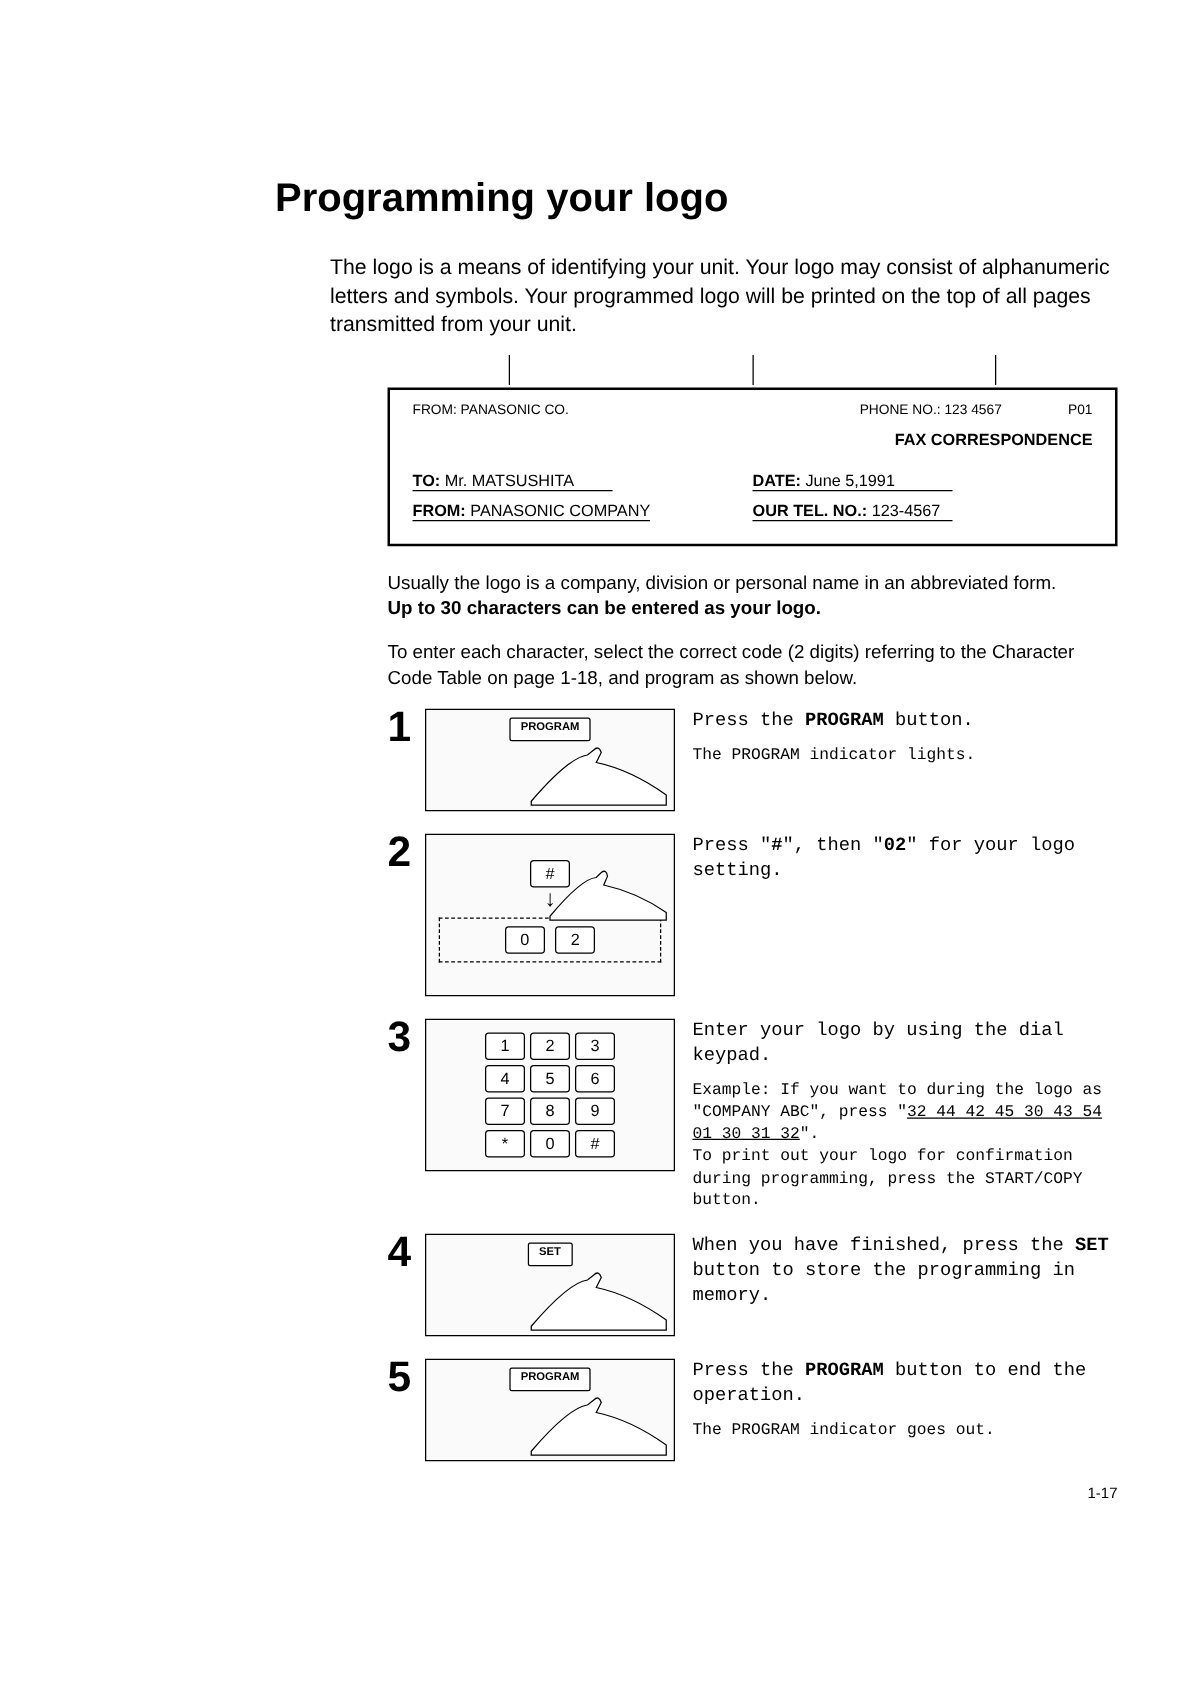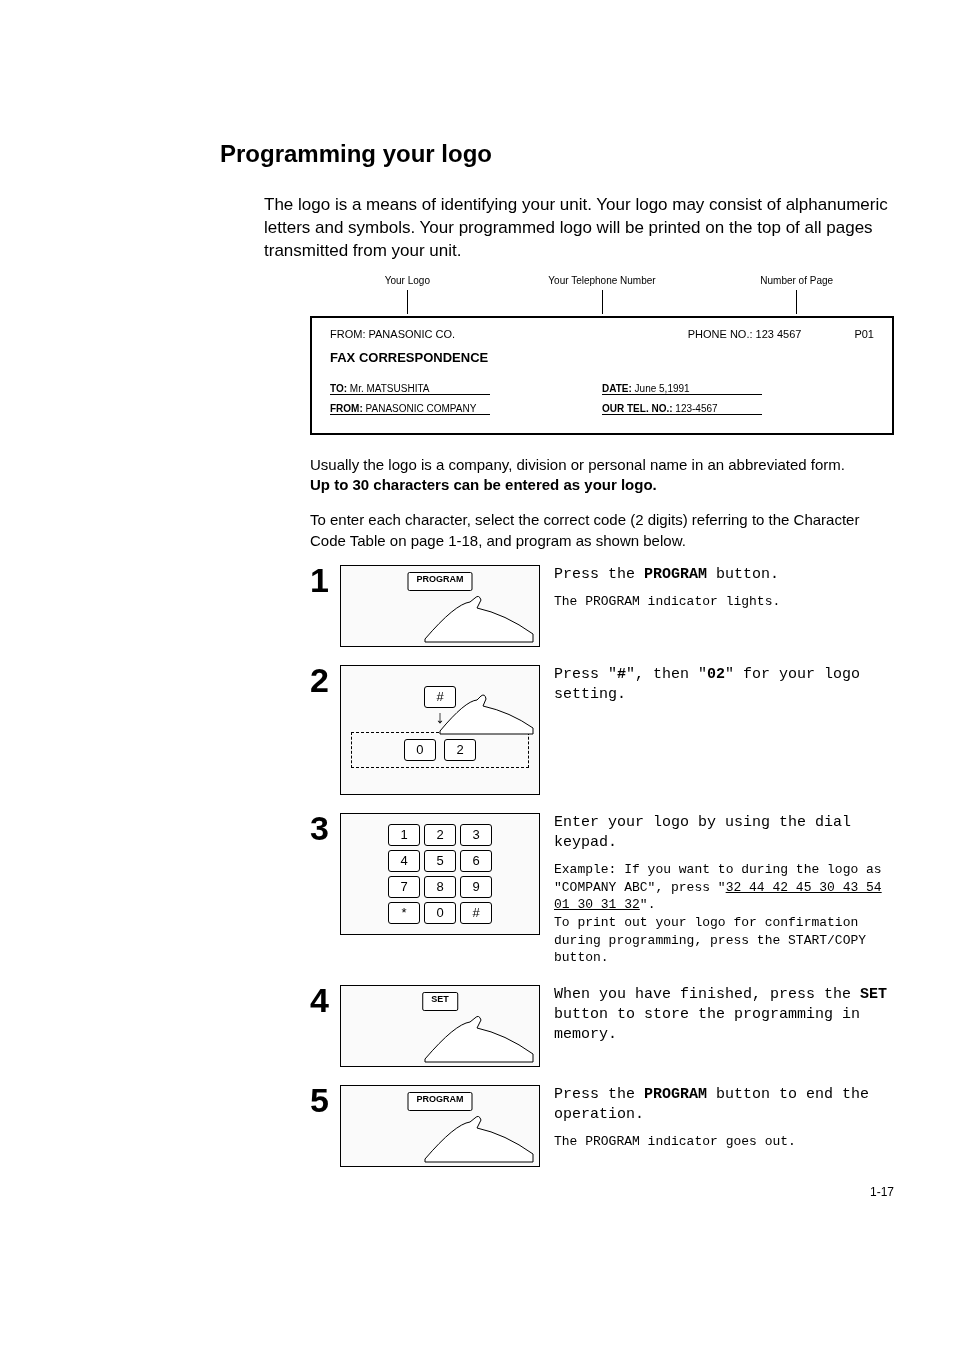--- a/index.html
+++ b/index.html
@@ -8,21 +8,21 @@
     color: #000;
     margin: 0;
     padding: 0;
     width: 954px;
   }
   .page {
     padding: 140px 60px 40px 220px;
     width: 674px;
   }
   h1 {
-    font-size: 24px;
+    font-size: 32px;
     font-weight: bold;
     margin: 0 0 26px 0;
   }
   .intro {
     margin-left: 44px;
     font-size: 17px;
     line-height: 1.35;
     margin-bottom: 12px;
   }
   .fax-wrap {
@@ -53,29 +53,29 @@
   }
   .fax-top {
     display: flex;
     align-items: center;
     margin-bottom: 8px;
   }
   .fax-top .from { flex: 1.2; }
   .fax-top .phone { flex: 1.4; text-align: right; }
   .fax-top .page { flex: 0.4; text-align: right; padding:0; width:auto;}
   .fax-title {
-    text-align: left;
+    text-align: right;
     font-weight: bold;
     font-size: 13px;
     margin: 10px 0 14px 0;
   }
   .fax-fields {
     display: flex;
     flex-wrap: wrap;
-    font-size: 10px;
+    font-size: 13px;
   }
   .fax-fields .field {
     width: 50%;
     padding: 4px 0;
   }
   .fax-fields .uline {
     display:inline-block;
     border-bottom:1px solid #000;
     min-width:160px;
   }
@@ -168,25 +168,20 @@
 </style>
 </head>
 <body>
 
 <div class="page">
   <h1>Programming your logo</h1>
 
   <p class="intro">The logo is a means of identifying your unit. Your logo may consist of alphanumeric letters and symbols. Your programmed logo will be printed on the top of all pages transmitted from your unit.</p>
 
   <div class="fax-wrap">
-    <div class="fax-labels">
-      <div>Your Logo</div>
-      <div>Your Telephone Number</div>
-      <div>Number of Page</div>
-    </div>
     <div class="pointer-row">
       <div>
           <div class="v-line"></div>
         </div>
       <div>
           <div class="v-line"></div>
         </div>
       <div>
           <div class="v-line"></div>
         </div>

